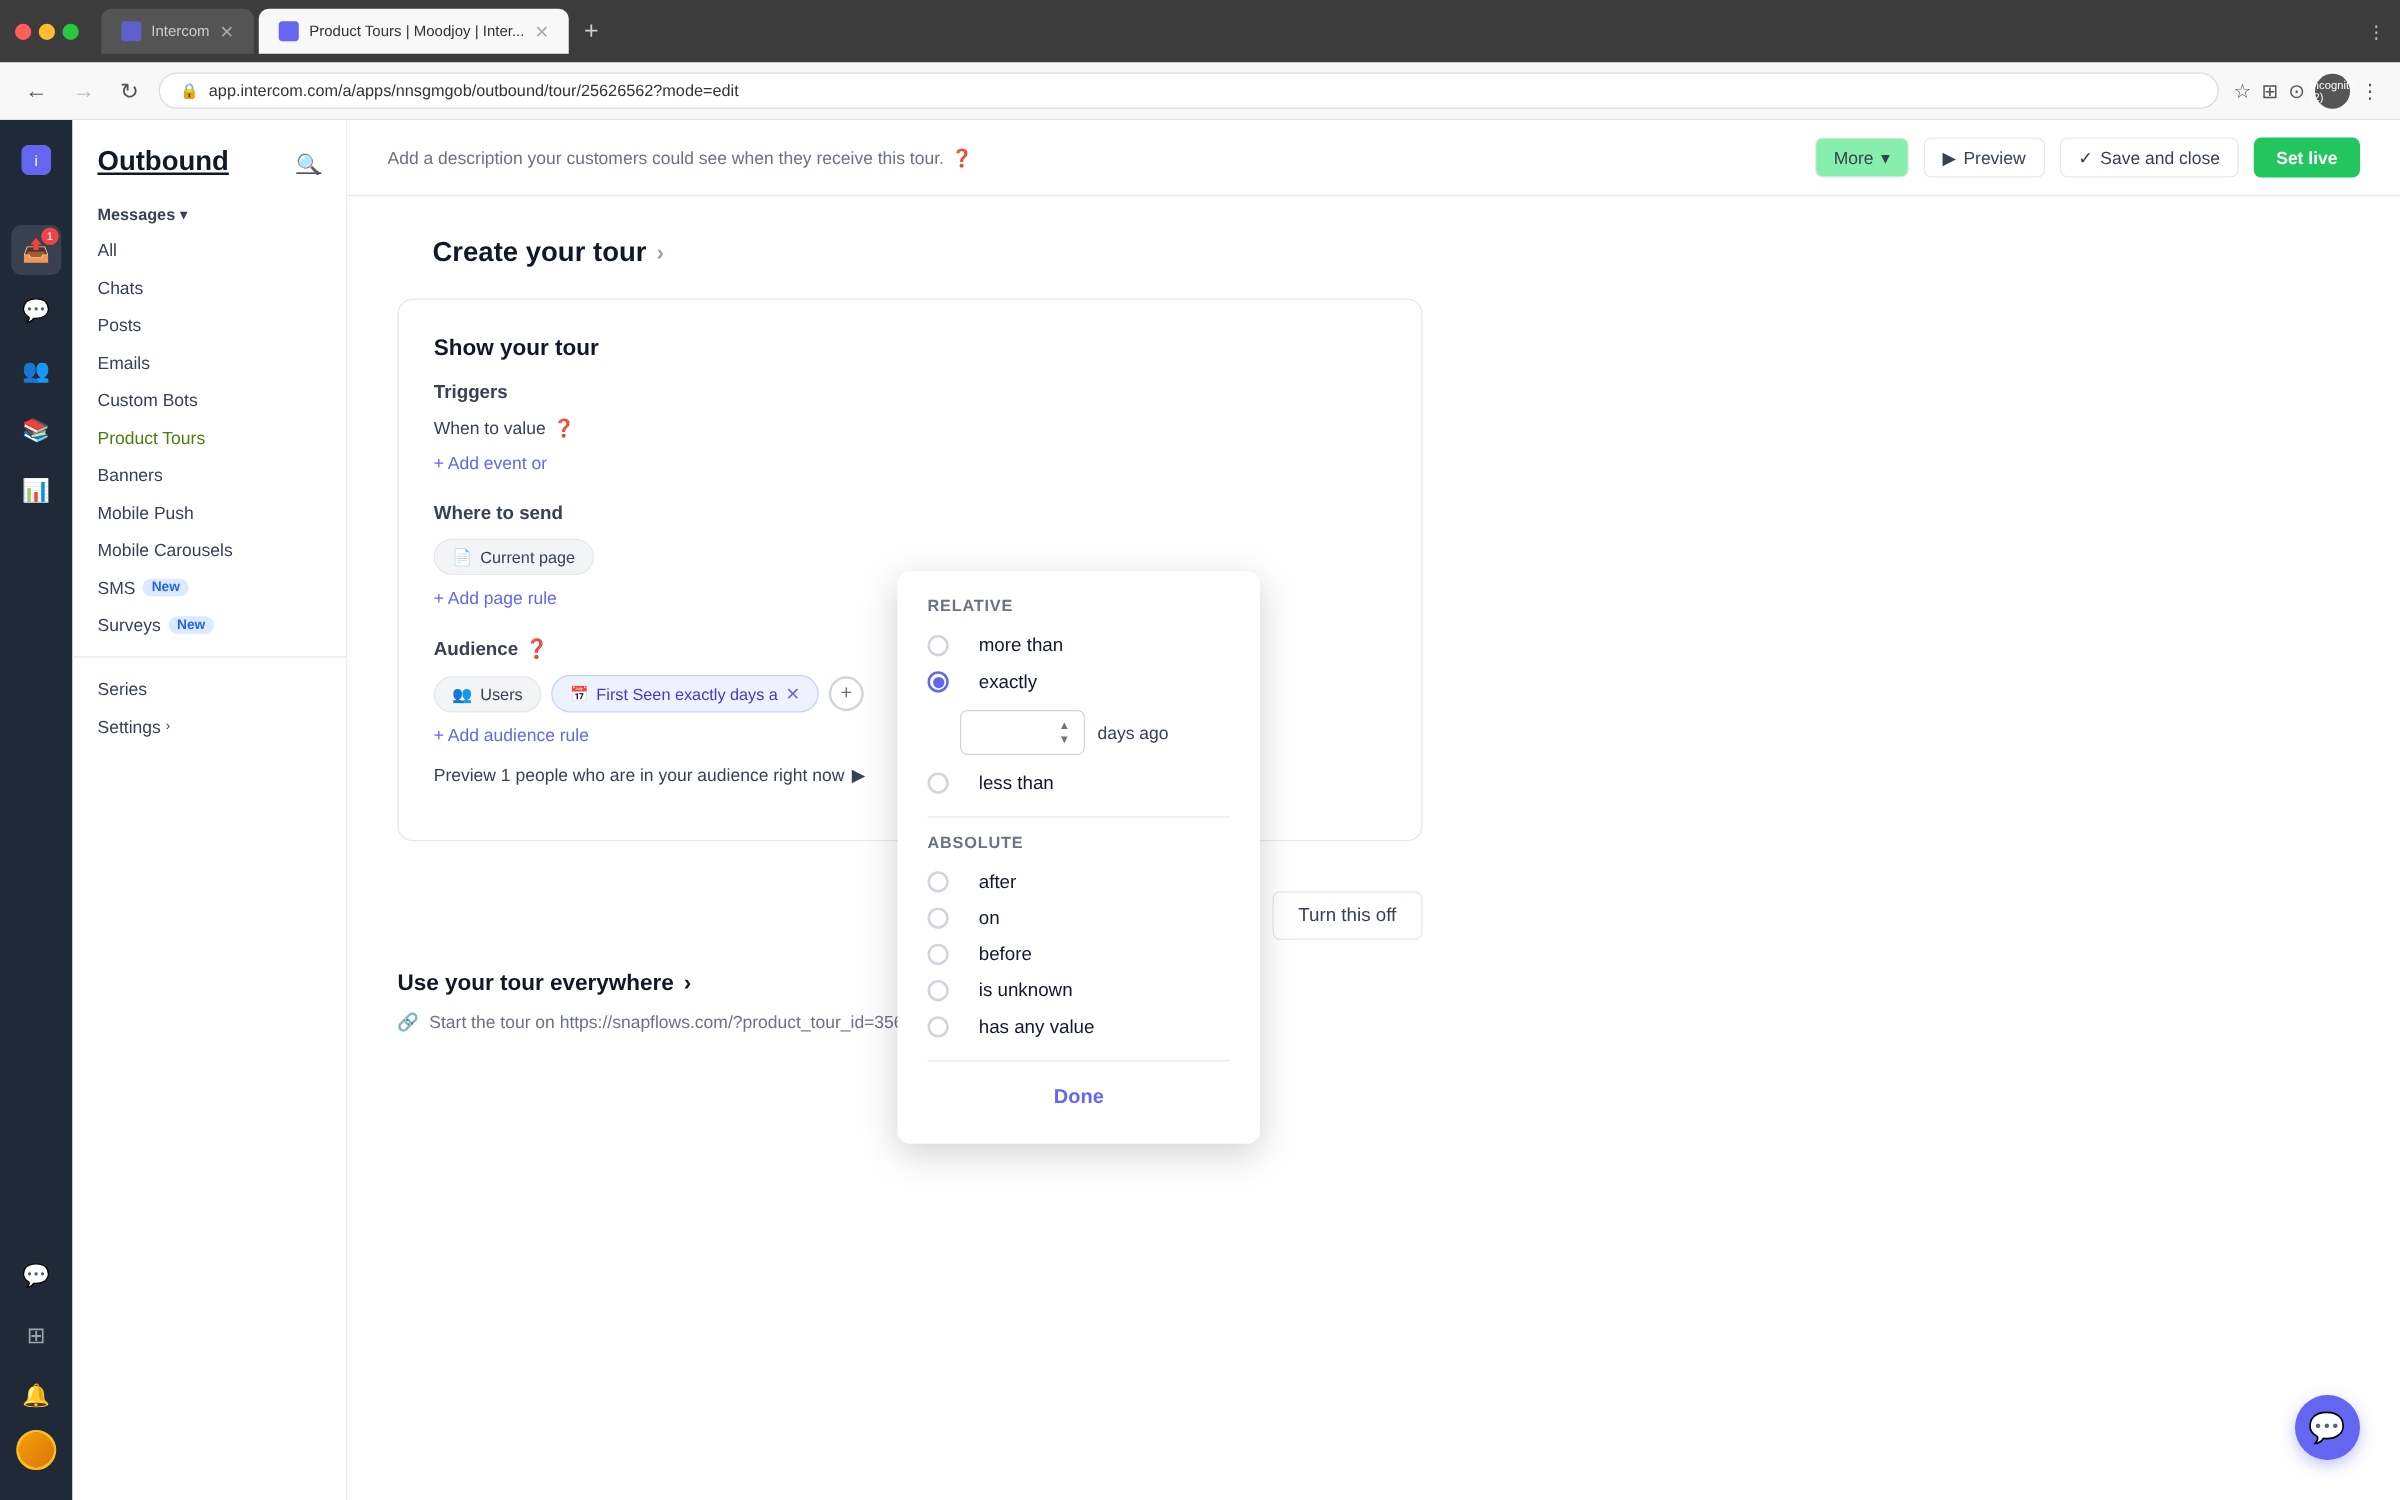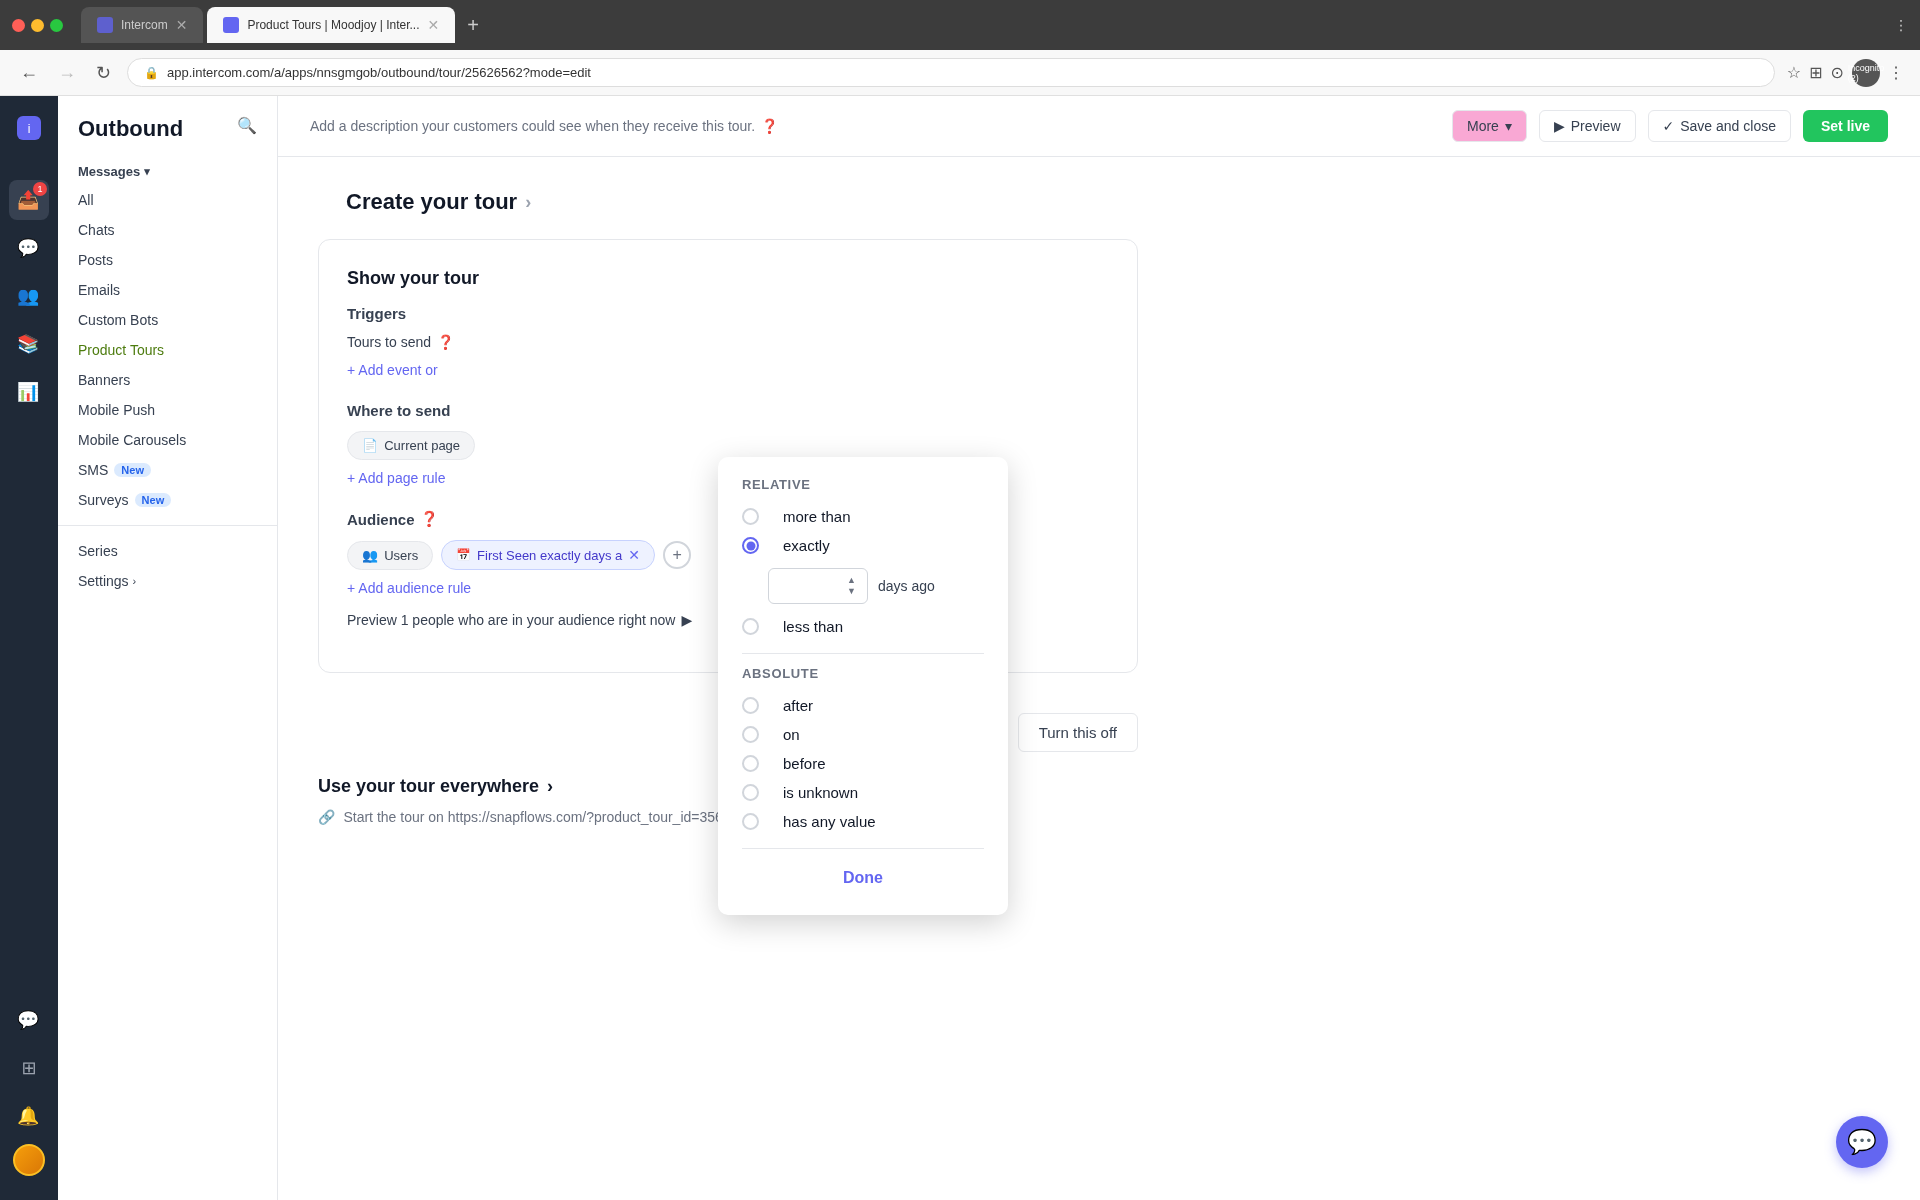--- a/index.html
+++ b/index.html
@@ -33,37 +33,37 @@
 
     
     .icon-nav { width: 58px; background: #1f2937; display: flex; flex-direction: column; align-items: center; padding: 12px 0; gap: 8px; }
     .icon-nav-item { width: 40px; height: 40px; border-radius: 8px; display: flex; align-items: center; justify-content: center; color: #9ca3af; cursor: pointer; position: relative; font-size: 20px; }
     .icon-nav-item.active { background: #374151; color: white; }
     .badge { position: absolute; top: 2px; right: 2px; background: #ef4444; border-radius: 50%; width: 14px; height: 14px; font-size: 9px; color: white; display: flex; align-items: center; justify-content: center; }
     .icon-nav-bottom { margin-top: auto; }
 
     
     .sidebar { width: 220px; background: white; border-right: 1px solid #e5e7eb; padding: 20px 0; overflow-y: auto; }
-    .sidebar-title { font-size: 22px; font-weight: 700; color: #111827; padding: 0 20px 16px; display: flex; justify-content: space-between; align-items: flex-start; }
+    .sidebar-title { font-size: 22px; font-weight: 700; color: #111827; padding: 0 20px 16px; display: flex; justify-content: space-between; align-items: flex-end; text-decoration: underline; }
     .sidebar-search-icon { color: #6b7280; cursor: pointer; font-size: 16px; }
     .sidebar-section-label { font-size: 13px; font-weight: 600; color: #374151; padding: 6px 20px; cursor: pointer; display: flex; align-items: center; gap: 4px; }
     .sidebar-item { padding: 7px 20px; font-size: 14px; color: #374151; cursor: pointer; display: flex; align-items: center; gap: 6px; }
     .sidebar-item.active { color: #4d7c0f; font-weight: 400; }
     .sidebar-badge-new { background: #dbeafe; color: #2563eb; border-radius: 10px; padding: 1px 7px; font-size: 11px; font-weight: 600; }
     .sidebar-divider { height: 1px; background: #e5e7eb; margin: 10px 0; }
     .sidebar-bottom-item { padding: 7px 20px; font-size: 14px; color: #374151; cursor: pointer; display: flex; align-items: center; gap: 4px; }
 
     
     .main-content { flex: 1; background: white; overflow-y: auto; position: relative; }
 
     
     .top-bar { display: flex; align-items: center; justify-content: space-between; padding: 14px 32px; border-bottom: 1px solid #e5e7eb; background: white; }
     .top-bar-left { font-size: 14px; color: #6b7280; display: flex; align-items: center; gap: 6px; }
     .top-bar-right { display: flex; align-items: center; gap: 12px; }
-    .btn-more { background: #f9a8d4; border: 1px solid #e5e7eb; border-radius: 6px; padding: 7px 14px; font-size: 14px; cursor: pointer; display: flex; align-items: center; gap: 6px; color: #374151; }
+    .btn-more { background: #86efac; border: 1px solid #e5e7eb; border-radius: 6px; padding: 7px 14px; font-size: 14px; cursor: pointer; display: flex; align-items: center; gap: 6px; color: #374151; }
     .btn-preview { background: white; border: 1px solid #e5e7eb; border-radius: 6px; padding: 7px 14px; font-size: 14px; cursor: pointer; display: flex; align-items: center; gap: 6px; color: #374151; }
     .btn-save { background: white; border: 1px solid #e5e7eb; border-radius: 6px; padding: 7px 14px; font-size: 14px; cursor: pointer; display: flex; align-items: center; gap: 6px; color: #374151; }
     .btn-set-live { background: #22c55e; border: none; border-radius: 6px; padding: 8px 18px; font-size: 14px; font-weight: 600; color: white; cursor: pointer; }
 
     
     .content-body { padding: 32px 40px; max-width: 900px; }
     .section-title { font-size: 22px; font-weight: 700; color: #111827; margin-bottom: 24px; display: flex; align-items: center; gap: 8px; cursor: pointer; margin-left: 28px; }
     .section-title .chevron { color: #9ca3af; font-size: 18px; }
 
     .card { background: white; border: 1px solid #e5e7eb; border-radius: 12px; padding: 28px; margin-bottom: 24px; }
@@ -290,21 +290,21 @@
         <div class="card">
           <div class="card-section-title">
             <span>Show your tour</span>
           </div>
 
           <div class="triggers-section">
             <div class="triggers-label">
               <span>Triggers</span>
             </div>
             <div class="triggers-label" style="font-weight:400;font-size:14px;color:#374151;">
-              <span>Tours to send</span>
+              <span>When to value</span>
               <span style="color:#9ca3af;">❓</span>
             </div>
             <div class="add-link">
               <span>+ Add event or</span>
             </div>
           </div>
 
           <div class="where-to-send">
             <div class="triggers-label">
               <span>Where to send</span>

